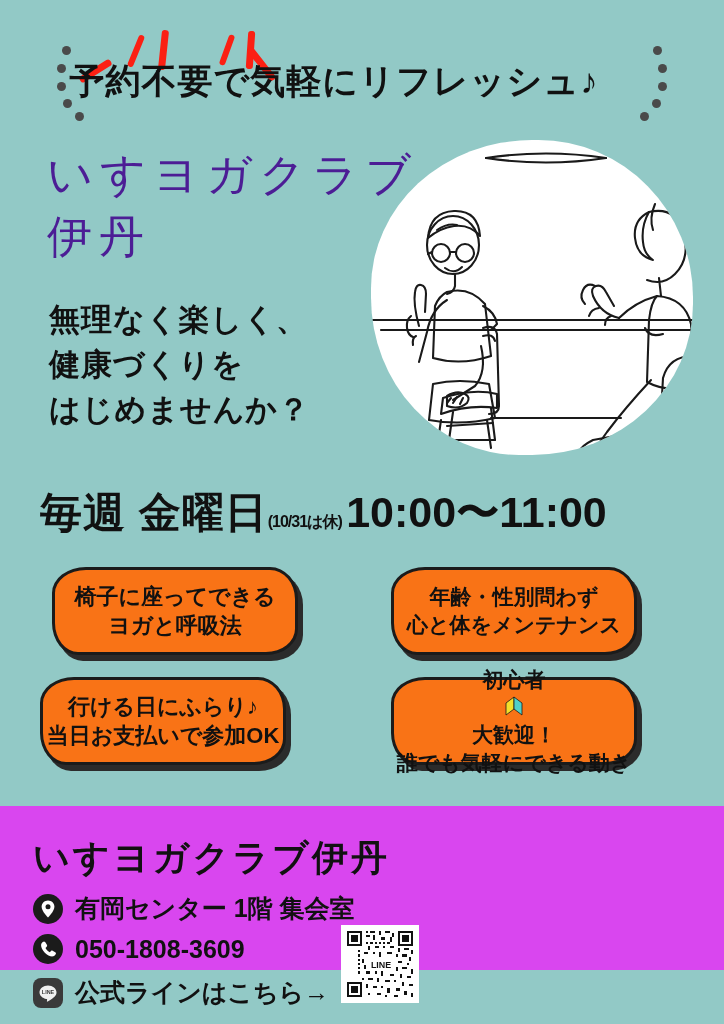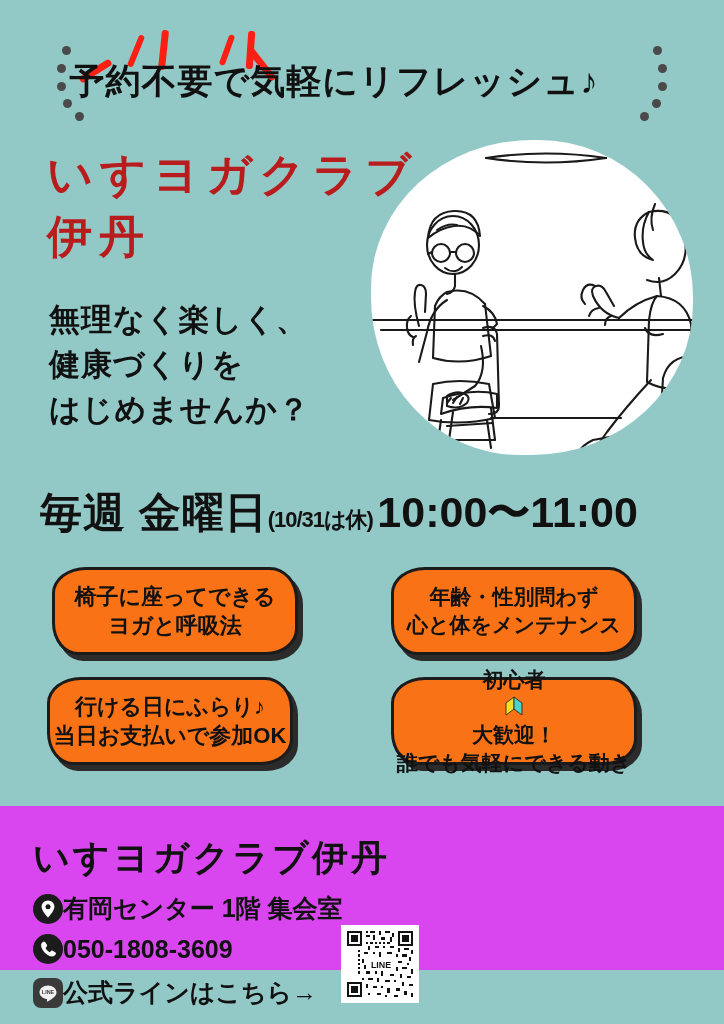--- a/index.html
+++ b/index.html
@@ -35,21 +35,21 @@
 
   .dot-arc-r .dot:nth-child(1){ left:653px; top:46px; width:9px; height:9px; }
   .dot-arc-r .dot:nth-child(2){ left:658px; top:64px; width:9px; height:9px; }
   .dot-arc-r .dot:nth-child(3){ left:658px; top:82px; width:9px; height:9px; }
   .dot-arc-r .dot:nth-child(4){ left:652px; top:99px; width:9px; height:9px; }
   .dot-arc-r .dot:nth-child(5){ left:640px; top:112px; width:9px; height:9px; }
 
   
   .title-main {
     position:absolute; left:47px; top:144px;
-    font-size:45px; font-weight:bold; color:#b91c1c; letter-spacing:7px;
+    font-size:45px; font-weight:normal; color:#4c1d95; letter-spacing:7px;
     line-height:1.38; white-space:nowrap;
   }
   .title-main .l2 { display:block; }
 
   .tagline {
     position:absolute; left:49px; top:298px;
     font-size:31px; font-weight:bold; color:#111; letter-spacing:1px;
     line-height:1.45;
   }
   .tagline span { display:block; }
@@ -61,58 +61,58 @@
     overflow:hidden;
   }
   .illus svg { display:block; }
 
   
   .schedule {
     position:absolute; left:40px; top:484px; width:650px;
     font-weight:bold; color:#111; white-space:nowrap;
   }
   .schedule .big { font-size:42px; letter-spacing:1px;margin-top:40px; }
-  .schedule .small { font-size:22px; letter-spacing:-1px; }
+  .schedule .small { font-size:16px; letter-spacing:-1px; }
   .schedule .time { font-size:43px; letter-spacing:0px;margin-top:36px; }
 
   
   .feature {
     position:absolute; width:246px; height:88px;
     background:#f97316; color:#111;
     border:3px solid #1b1b1b;
     border-radius:34px 28px 32px 26px / 26px 32px 26px 32px;
     box-shadow:5px 6px 0 #2b2b2b;
     display:flex; flex-direction:column; align-items:center; justify-content:center;
     font-size:22px; font-weight:bold; line-height:1.32; letter-spacing:0px;
     text-align:center;
   }
   .feature span { display:block; white-space:nowrap; }
   .f1 { left:52px;  top:567px; }
   .f2 { left:376px; top:567px; }
-  .f3 { left:47px;  top:677px; }
+  .f3 { left:40px;  top:677px; }
   .f4 { left:376px; top:677px; }
   .f2, .f4 { font-size:21px;margin-left:15px; }
 
   .badge-shoshinsha {
     display:inline-block; width:22px; height:22px; vertical-align:-4px;
     margin:0 2px;
   }
 
   
   .footer {
     position:absolute; left:0; top:806px; width:724px; height:164px;
     background:#d946ef;
   }
   .club-name {
     position:absolute; left:33px; top:28px;
     font-size:36px; font-weight:bold; color:#111; letter-spacing:3px;
     white-space:nowrap;
   }
   .contact-row {
-    position:absolute; display:flex; align-items:center; 
+    position:absolute; display:flex; align-items:center; gap:12px;
     font-size:25px; font-weight:bold; color:#111; white-space:nowrap;
   }
   .cr1 { left:33px; top:86px; }
   .cr2 { left:33px; top:128px; }
   .cr3 { left:33px; top:170px; }
   .ic { width:30px; height:30px; flex:0 0 30px; display:block; }
 
   .qr {
     position:absolute; left:341px; top:925px;
     width:78px; height:78px; background:#fff; padding:4px;

